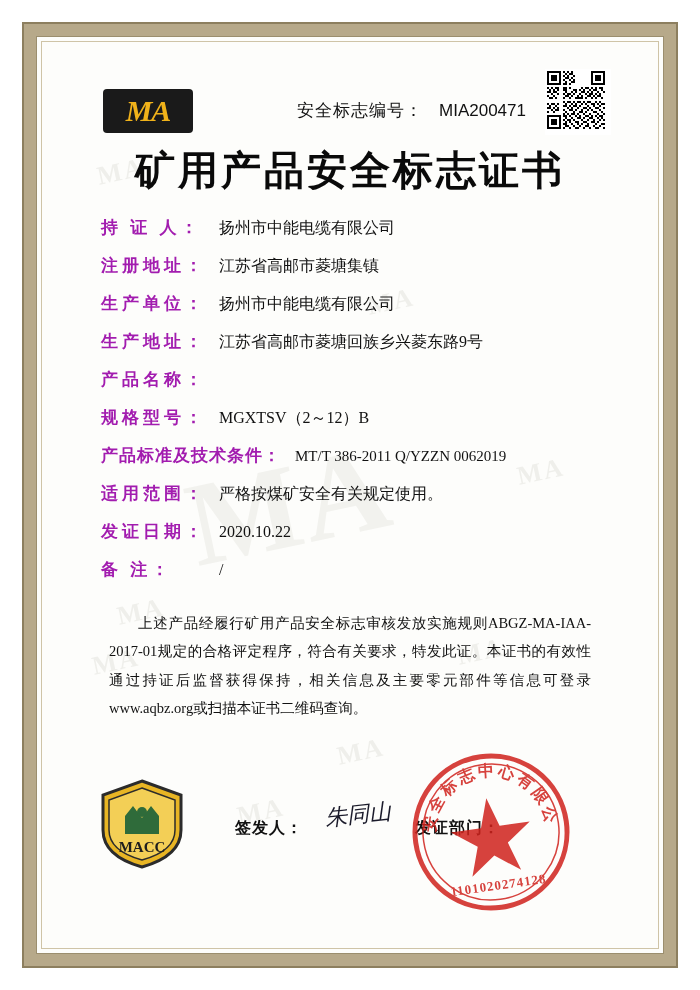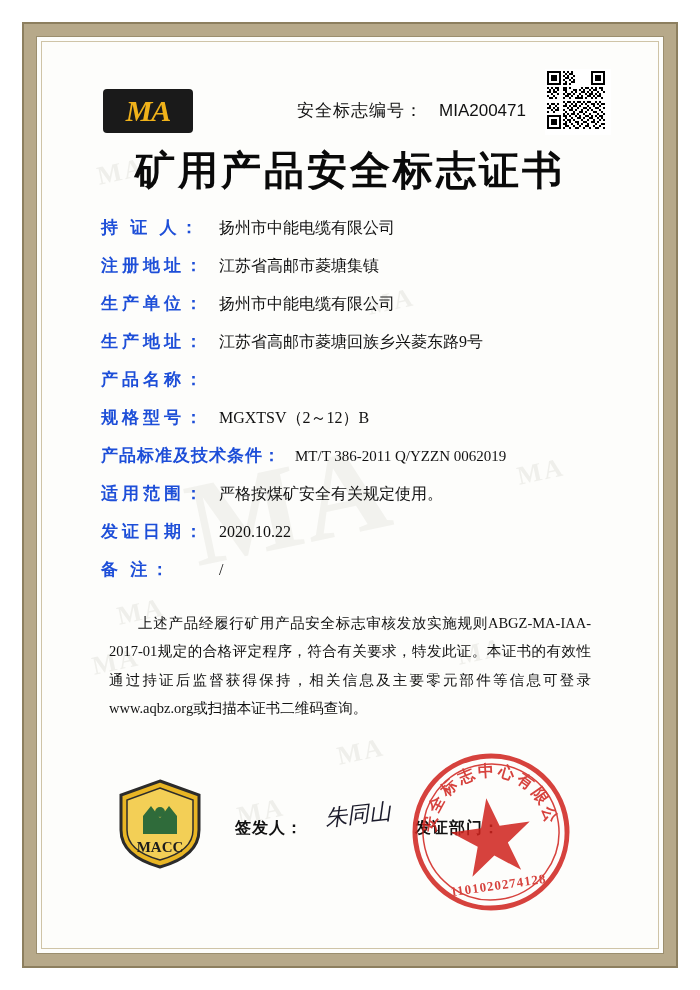--- a/index.html
+++ b/index.html
@@ -174,21 +174,21 @@
   }
   .field-row {
     display: flex;
     align-items: baseline;
     margin-bottom: 15px;
     font-size: 17px;
   }
   .field-label {
     font-weight: bold;
     white-space: nowrap;
-    color: #1d4ed8;
+    color: #a21caf;
   }
   .field-label.w1 { width: 118px; letter-spacing: 4px; }
   .field-label.wide { width: auto; letter-spacing: 1px; margin-right: 14px; }
   .field-value {
     flex: 1;
     font-size: 16px;
     color: #111;
   }
   .field-value.small {
     font-size: 15px;
@@ -224,21 +224,21 @@
 
   
   .footer {
     position: relative;
     margin-top: 34px;
     height: 150px;
   }
 
   .macc-badge {
     position: absolute;
-    left: 50px;
+    left: 32px;
     top: 22px;
     width: 86px;
     height: 92px;
   }
 
   .sign-line {
     position: absolute;
     left: 168px;
     top: 62px;
     font-family: "Liberation Serif", serif;

